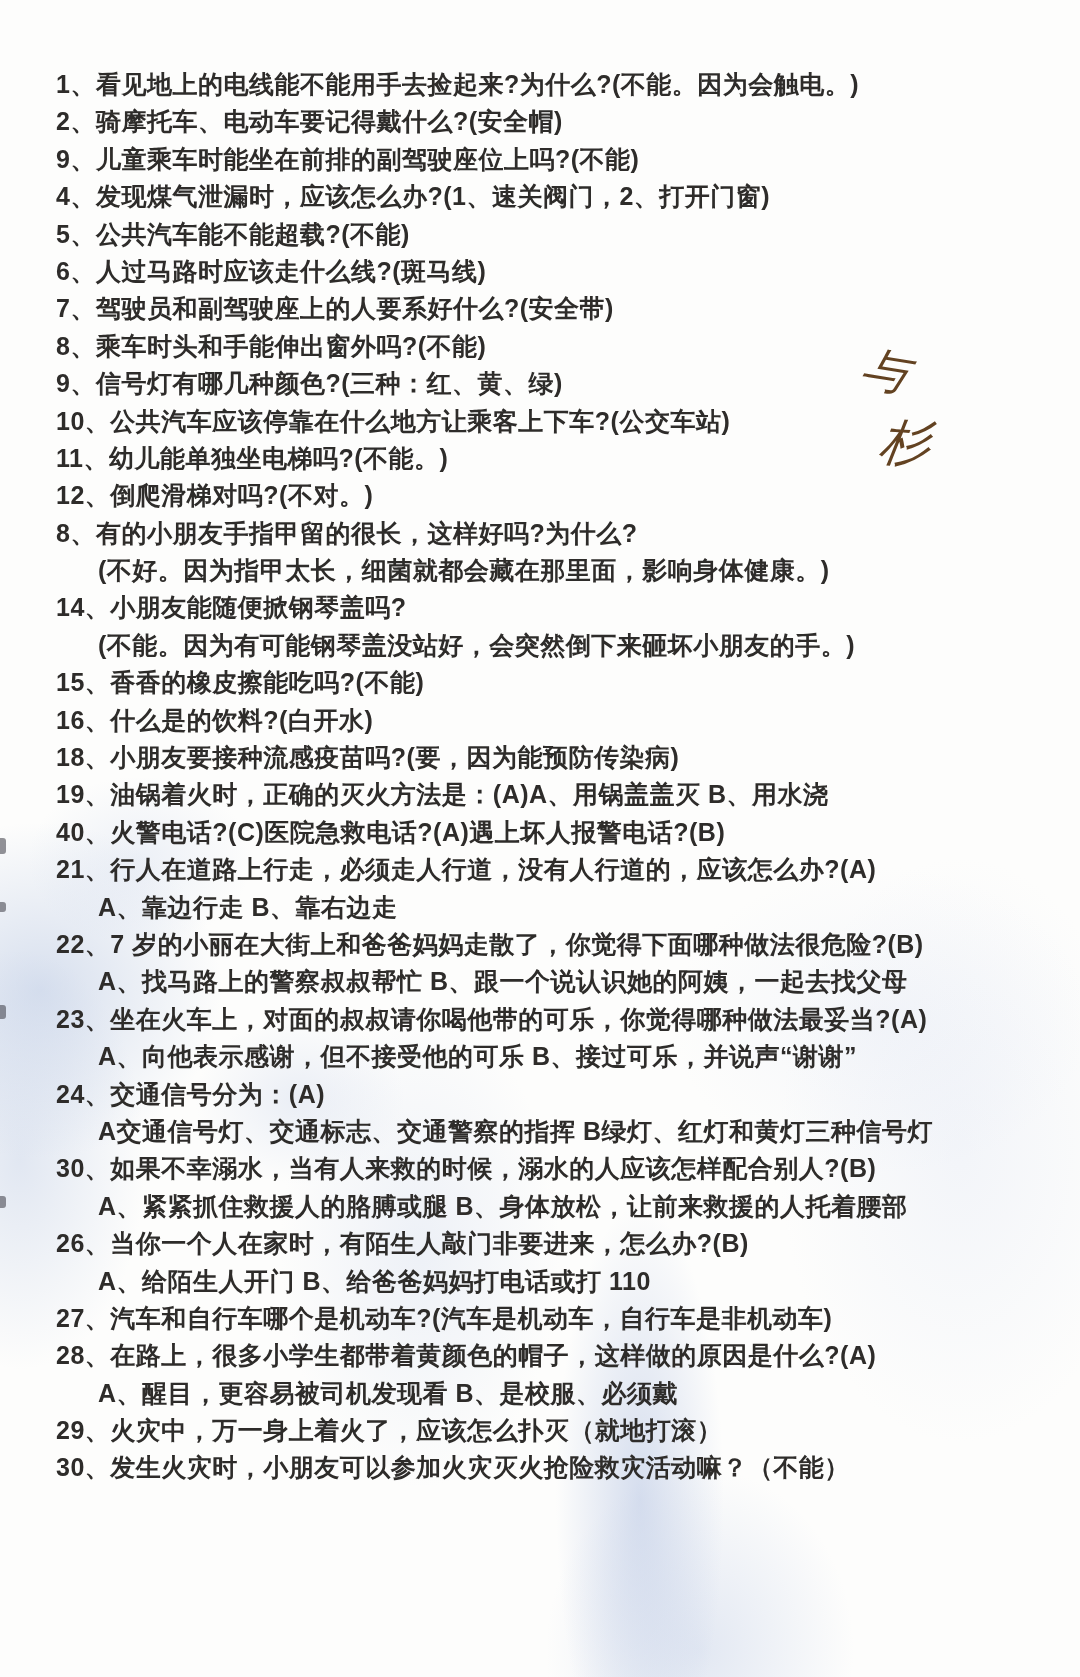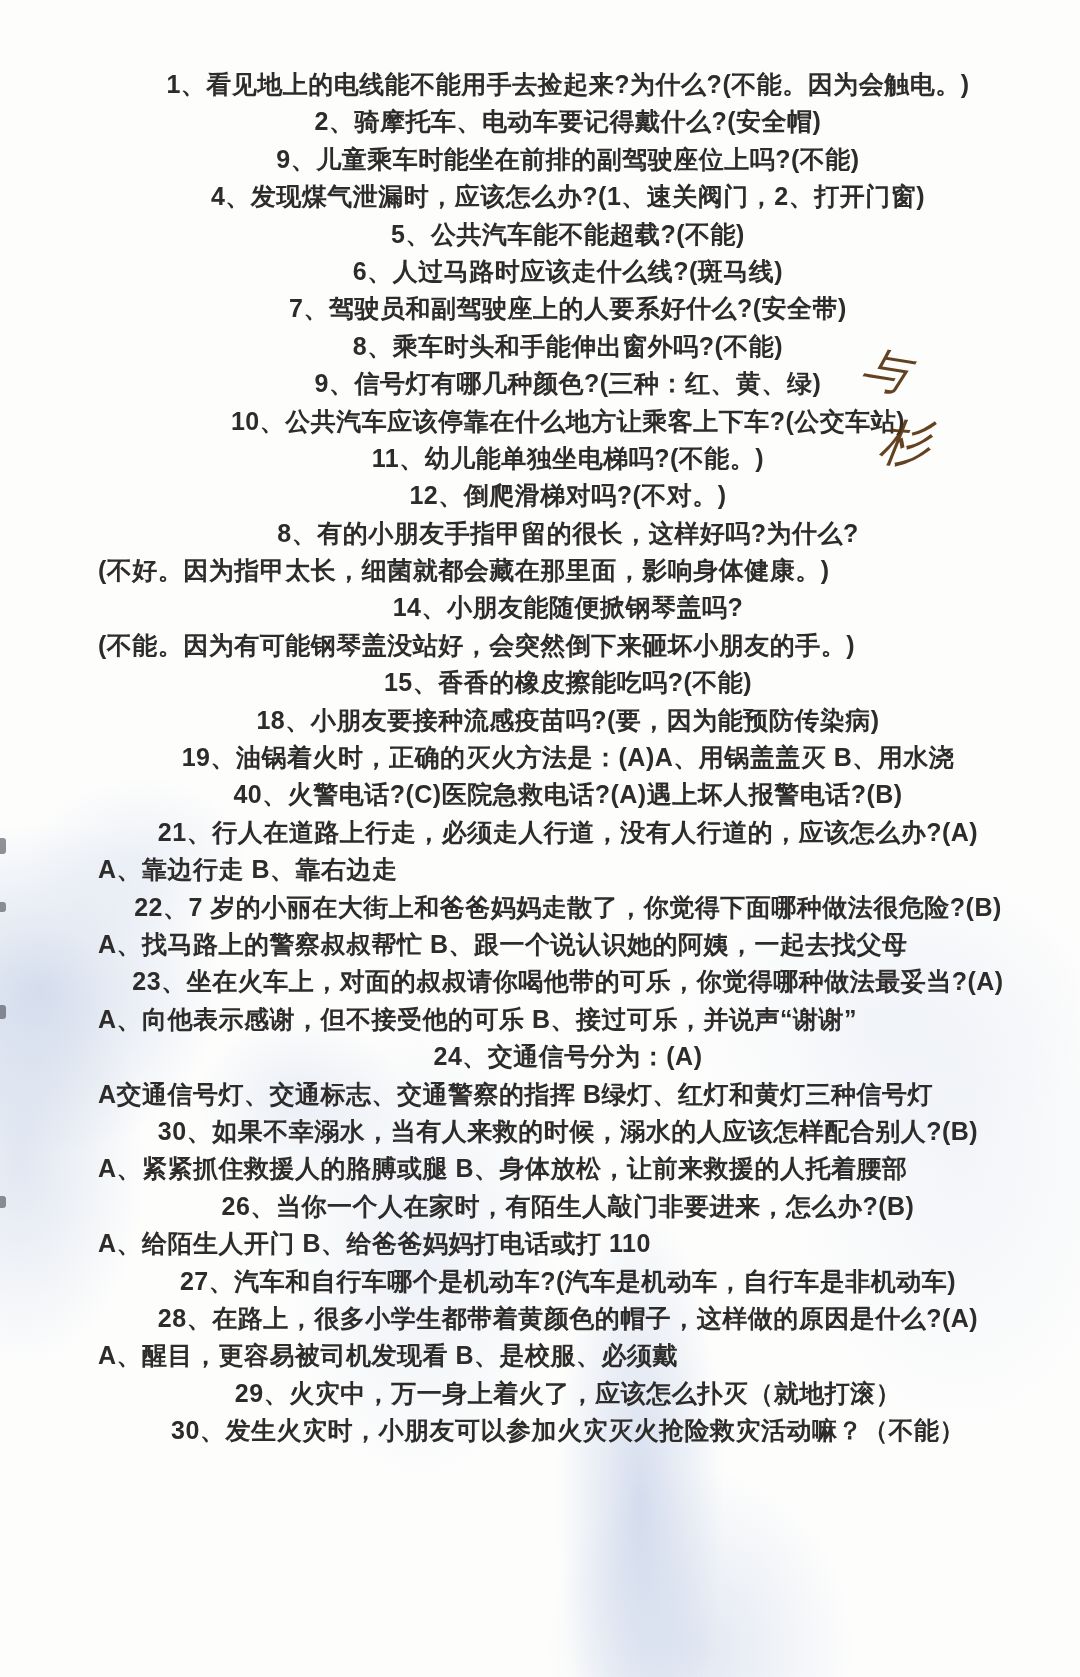--- a/index.html
+++ b/index.html
@@ -35,21 +35,21 @@
   }
   .line {
     font-size: 25px;
     line-height: 37.4px;
     height: 37.4px;
     white-space: nowrap;
     color: #2e2c2a;
     font-weight: 600;
     letter-spacing: 0.5px;
   }
-  .line.question { padding-left: 56px; text-align: center; }
+  .line.question { padding-left: 56px; }
   .line.answer   { padding-left: 98px; }
   
   .hand {
     position: absolute;
     color: #56330f;
     font-size: 46px;
     line-height: 1;
     font-weight: 400;
     opacity: 0.92;
     font-style: italic;
@@ -85,20 +85,21 @@
       <div class="line question">8、乘车时头和手能伸出窗外吗?(不能)</div>
       <div class="line question">9、信号灯有哪几种颜色?(三种：红、黄、绿)</div>
       <div class="line question">10、公共汽车应该停靠在什么地方让乘客上下车?(公交车站)</div>
       <div class="line question">11、幼儿能单独坐电梯吗?(不能。)</div>
       <div class="line question">12、倒爬滑梯对吗?(不对。)</div>
       <div class="line question">8、有的小朋友手指甲留的很长，这样好吗?为什么?</div>
       <div class="line answer">(不好。因为指甲太长，细菌就都会藏在那里面，影响身体健康。)</div>
       <div class="line question">14、小朋友能随便掀钢琴盖吗?</div>
       <div class="line answer">(不能。因为有可能钢琴盖没站好，会突然倒下来砸坏小朋友的手。)</div>
       <div class="line question">15、香香的橡皮擦能吃吗?(不能)</div>
+      <div class="line question">16、什么是的饮料?(白开水)</div>
       <div class="line question">18、小朋友要接种流感疫苗吗?(要，因为能预防传染病)</div>
       <div class="line question">19、油锅着火时，正确的灭火方法是：(A)A、用锅盖盖灭 B、用水浇</div>
       <div class="line question">40、火警电话?(C)医院急救电话?(A)遇上坏人报警电话?(B)</div>
       <div class="line question">21、行人在道路上行走，必须走人行道，没有人行道的，应该怎么办?(A)</div>
       <div class="line answer">A、靠边行走 B、靠右边走</div>
       <div class="line question">22、7 岁的小丽在大街上和爸爸妈妈走散了，你觉得下面哪种做法很危险?(B)</div>
       <div class="line answer">A、找马路上的警察叔叔帮忙 B、跟一个说认识她的阿姨，一起去找父母</div>
       <div class="line question">23、坐在火车上，对面的叔叔请你喝他带的可乐，你觉得哪种做法最妥当?(A)</div>
       <div class="line answer">A、向他表示感谢，但不接受他的可乐 B、接过可乐，并说声“谢谢”</div>
       <div class="line question">24、交通信号分为：(A)</div>

